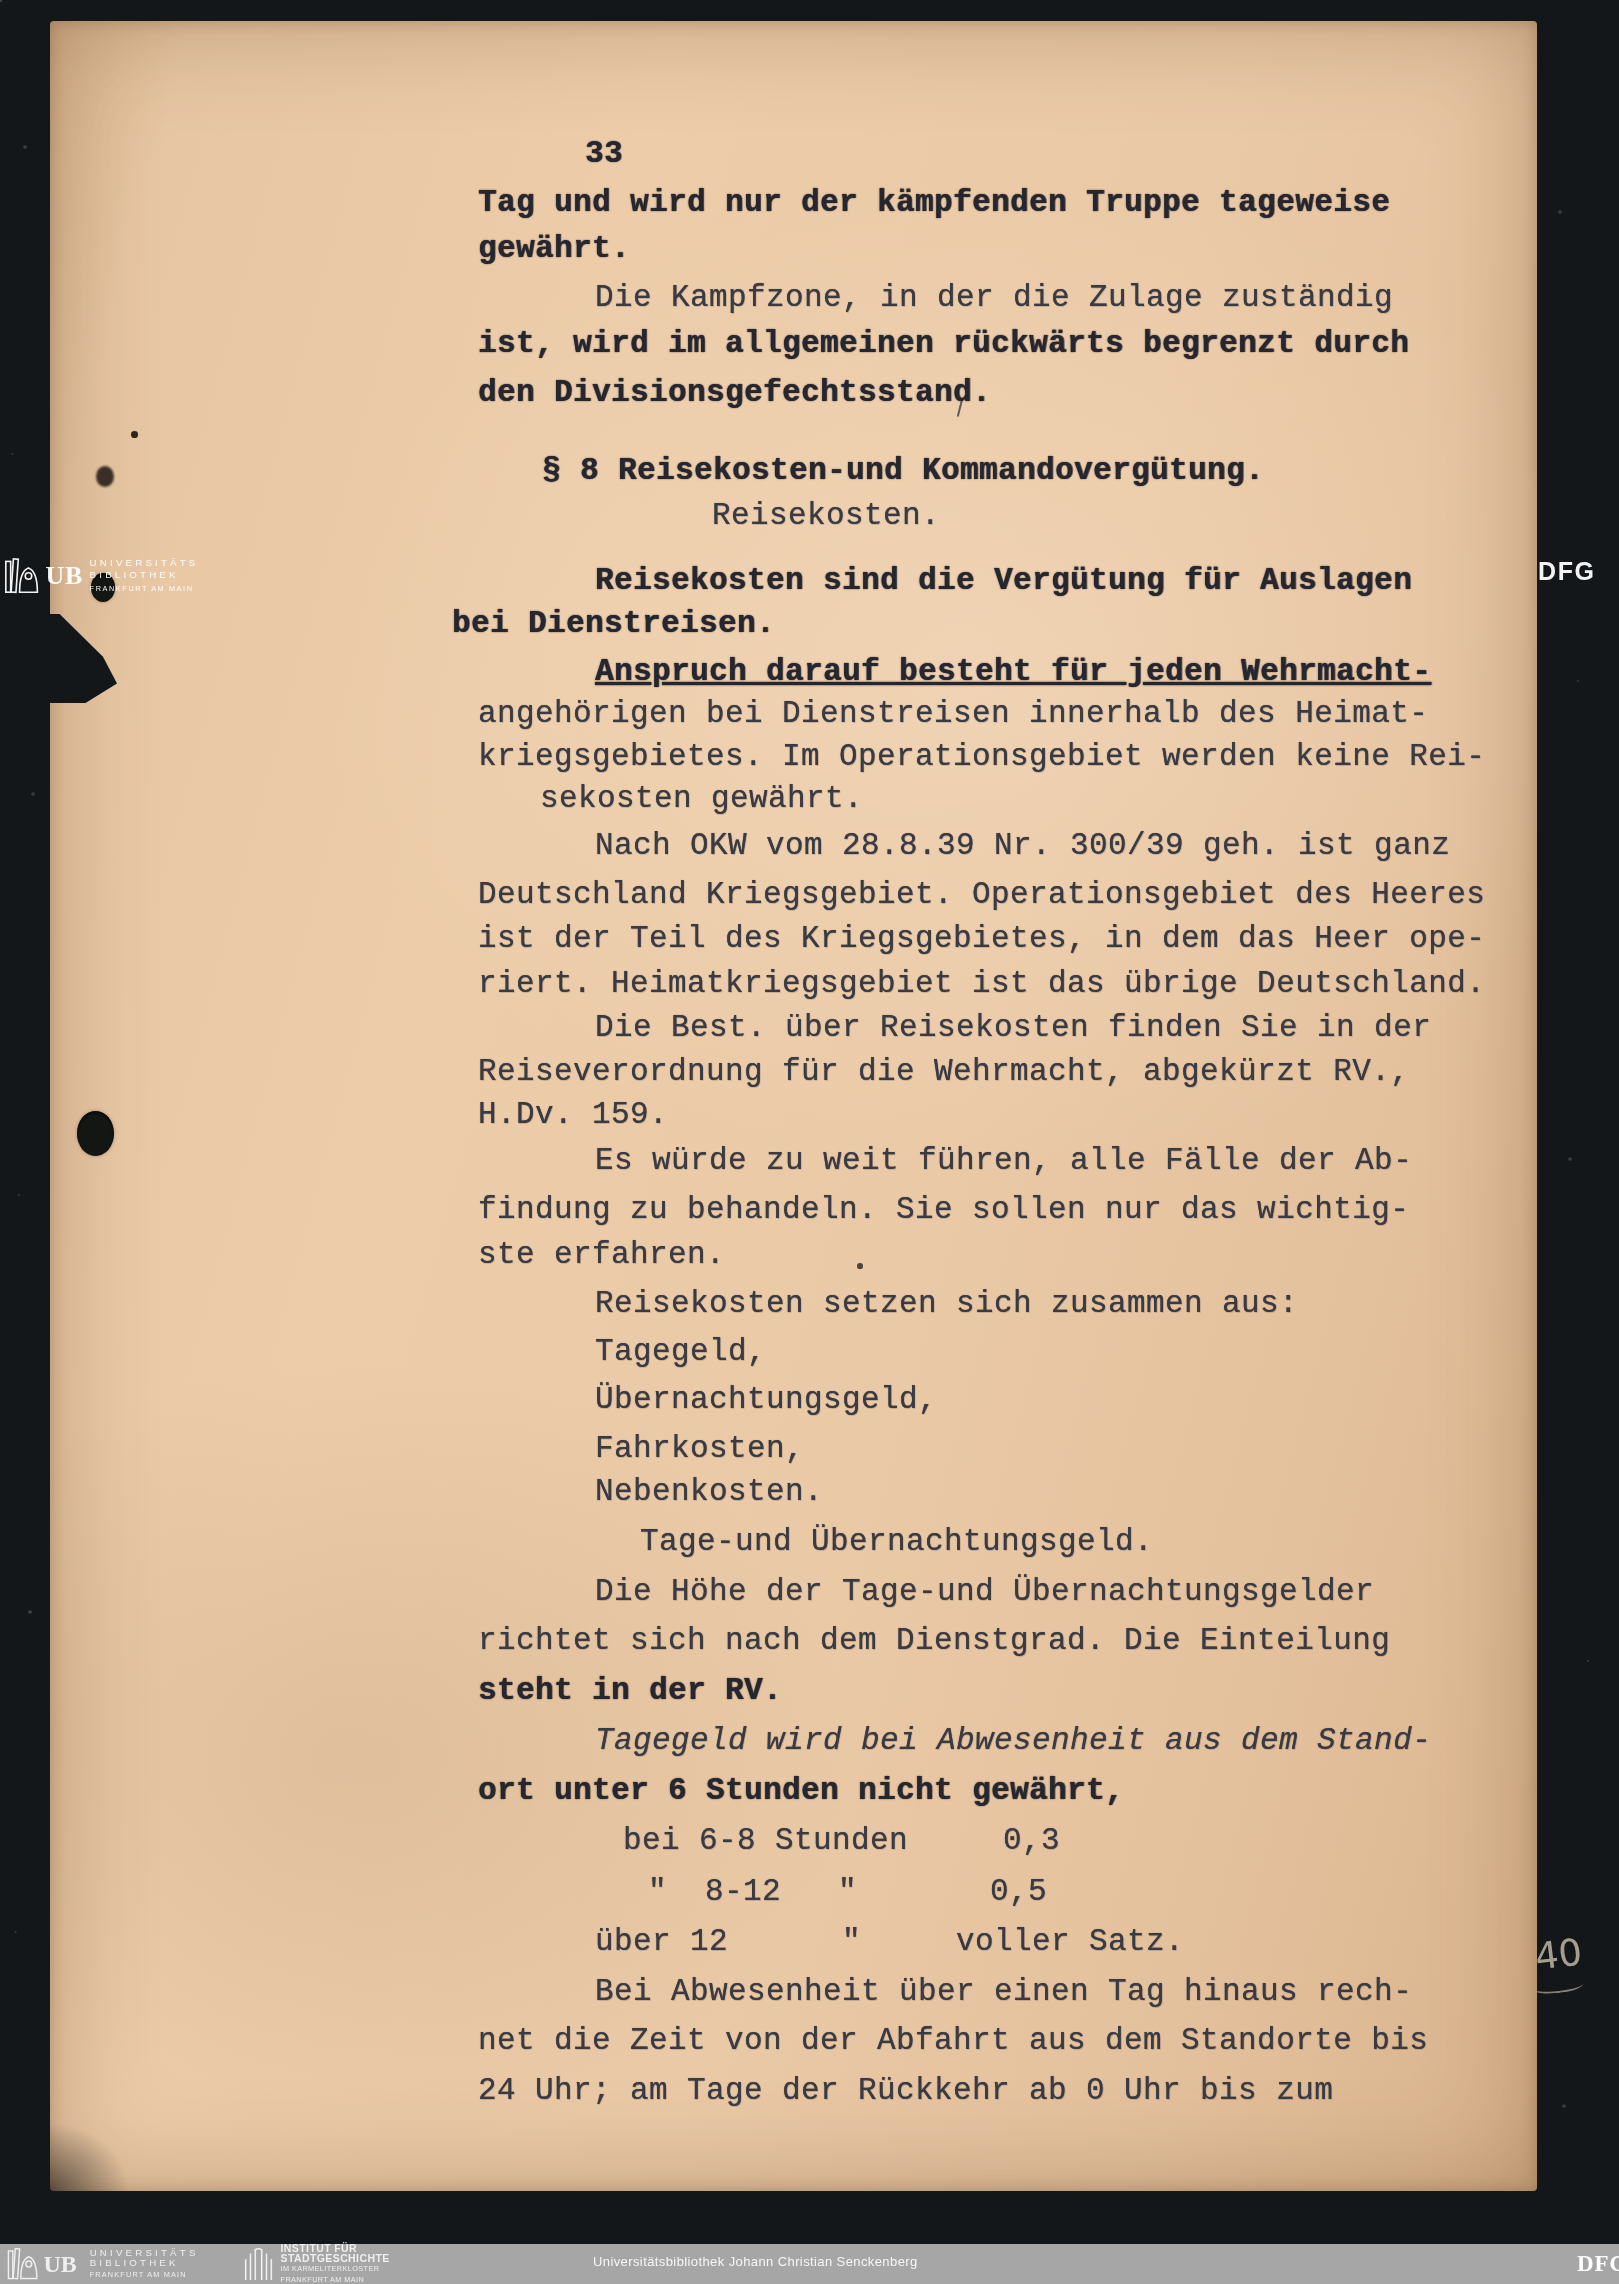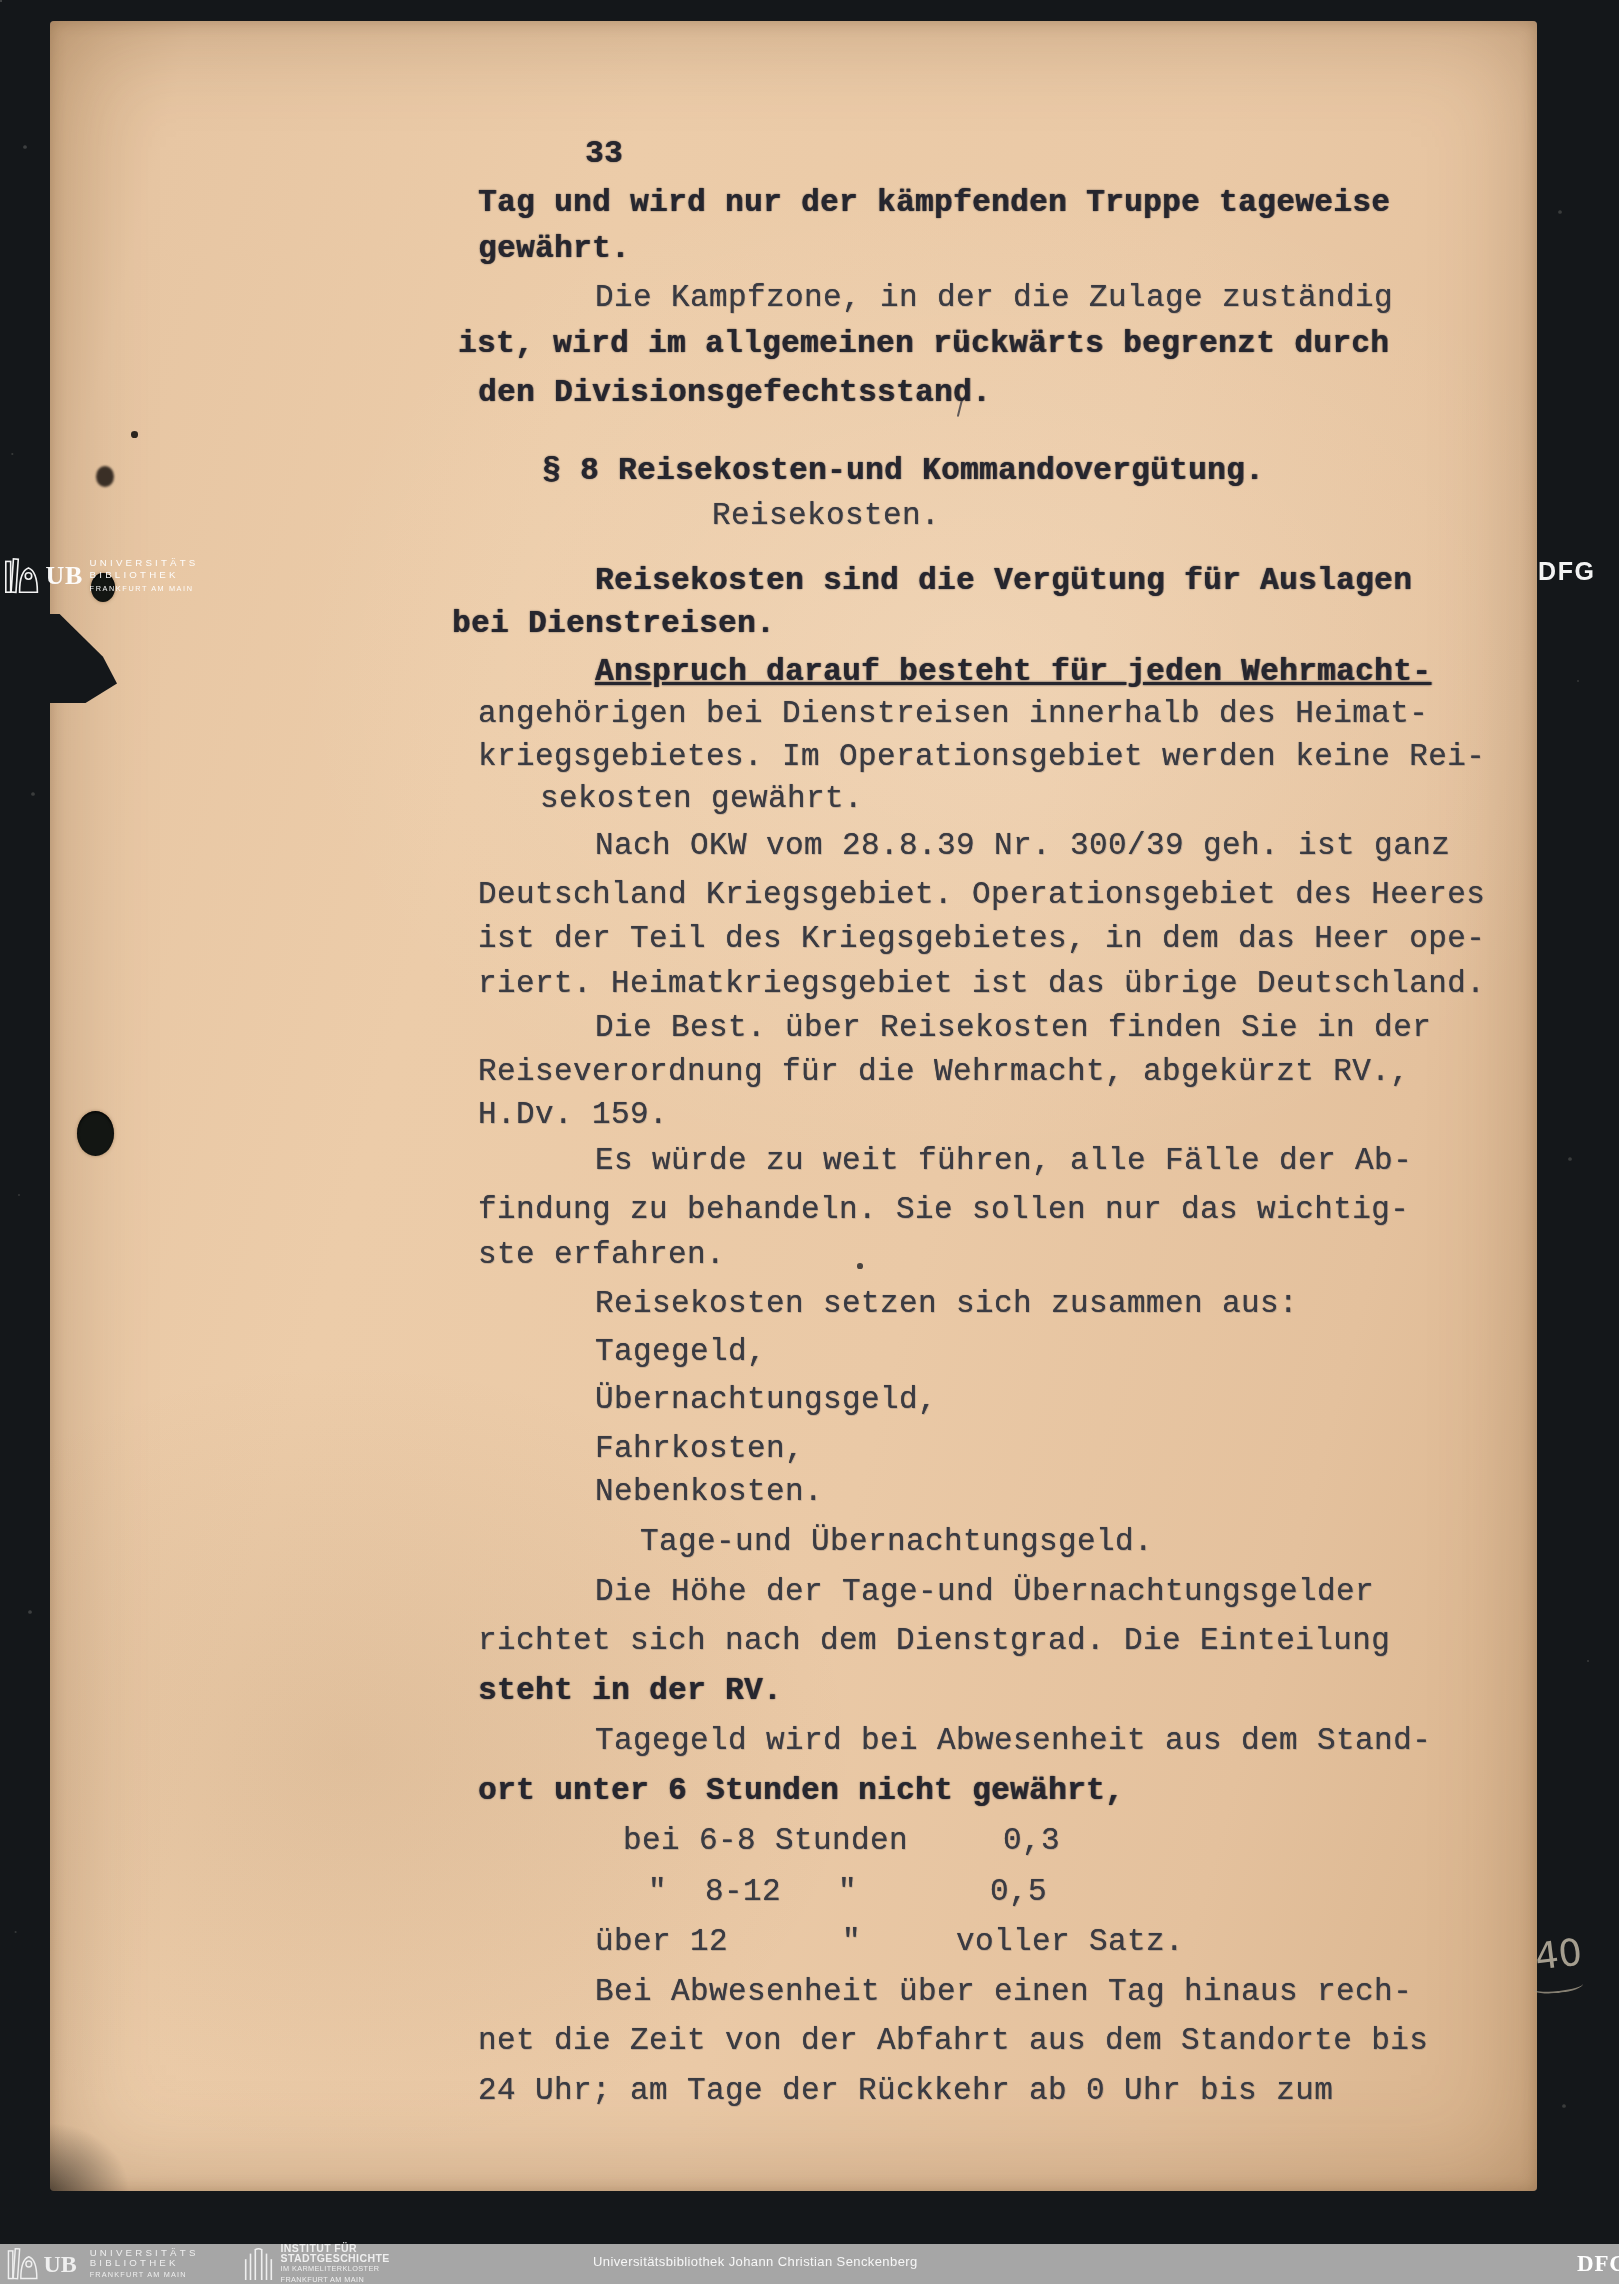--- a/index.html
+++ b/index.html
@@ -102,21 +102,21 @@
 <div class="speck s2"></div>
 <div class="speck s3"></div>
 <div class="corner-shade"></div>
 <div class="stray-mark"></div>
 
 <div id="tw-lines">
     <div class="tw b" style="left: 585px; top: 136px;">33</div>
     <div class="tw b" style="left: 478px; top: 185px;">Tag und wird nur der kämpfenden Truppe tageweise</div>
     <div class="tw b" style="left: 478px; top: 231px;">gewährt.</div>
     <div class="tw" style="left: 595px; top: 280px;">Die Kampfzone, in der die Zulage zuständig</div>
-    <div class="tw b" style="left: 458px; top: 326px;">ist, wird im allgemeinen rückwärts begrenzt durch</div>
+    <div class="tw b" style="left: 478px; top: 326px;">ist, wird im allgemeinen rückwärts begrenzt durch</div>
     <div class="tw b" style="left: 478px; top: 375px;">den Divisionsgefechtsstand.</div>
     <div class="tw b" style="left: 526px; top: 453px; margin-left: 16px;">§ 8 Reisekosten-und Kommandovergütung.</div>
     <div class="tw" style="left: 712px; top: 498px;">Reisekosten.</div>
     <div class="tw b" style="left: 595px; top: 563px;">Reisekosten sind die Vergütung für Auslagen</div>
     <div class="tw b" style="left: 452px; top: 606px;">bei Dienstreisen.</div>
     <div class="tw b" style="left: 595px; top: 654px; text-decoration: underline;">Anspruch darauf besteht für jeden Wehrmacht-</div>
     <div class="tw" style="left: 478px; top: 696px;">angehörigen bei Dienstreisen innerhalb des Heimat-</div>
     <div class="tw" style="left: 478px; top: 739px;">kriegsgebietes. Im Operationsgebiet werden keine Rei-</div>
     <div class="tw" style="left: 506px; top: 781px; margin-left: 34px;">sekosten gewährt.</div>
     <div class="tw" style="left: 595px; top: 828px;">Nach OKW vom 28.8.39 Nr. 300/39 geh. ist ganz</div>
@@ -131,21 +131,21 @@
     <div class="tw" style="left: 478px; top: 1237px;">ste erfahren.</div>
     <div class="tw" style="left: 595px; top: 1286px;">Reisekosten setzen sich zusammen aus:</div>
     <div class="tw" style="left: 595px; top: 1334px;">Tagegeld,</div>
     <div class="tw" style="left: 595px; top: 1382px;">Übernachtungsgeld,</div>
     <div class="tw" style="left: 595px; top: 1431px;">Fahrkosten,</div>
     <div class="tw" style="left: 595px; top: 1474px;">Nebenkosten.</div>
     <div class="tw" style="left: 640px; top: 1524px;">Tage-und Übernachtungsgeld.</div>
     <div class="tw" style="left: 595px; top: 1574px;">Die Höhe der Tage-und Übernachtungsgelder</div>
     <div class="tw" style="left: 478px; top: 1623px;">richtet sich nach dem Dienstgrad. Die Einteilung</div>
     <div class="tw b" style="left: 478px; top: 1673px;">steht in der RV.</div>
-    <div class="tw" style="left: 595px; top: 1723px;">Tagegeld wird bei Abwesenheit aus dem Stand-</div>
+    <div class="tw" style="left: 595px; top: 1723px; font-style: italic;">Tagegeld wird bei Abwesenheit aus dem Stand-</div>
     <div class="tw b" style="left: 478px; top: 1773px;">ort unter 6 Stunden nicht gewährt,</div>
     <div class="tw" style="left: 623px; top: 1823px;">bei 6-8 Stunden     0,3</div>
     <div class="tw" style="left: 648px; top: 1874px;">"  8-12   "       0,5</div>
     <div class="tw" style="left: 595px; top: 1924px;">über 12      "     voller Satz.</div>
     <div class="tw" style="left: 595px; top: 1974px;">Bei Abwesenheit über einen Tag hinaus rech-</div>
     <div class="tw" style="left: 478px; top: 2023px;">net die Zeit von der Abfahrt aus dem Standorte bis</div>
     <div class="tw" style="left: 478px; top: 2073px;">24 Uhr; am Tage der Rückkehr ab 0 Uhr bis zum</div>
   </div>
 
 <div class="folio">40</div>

